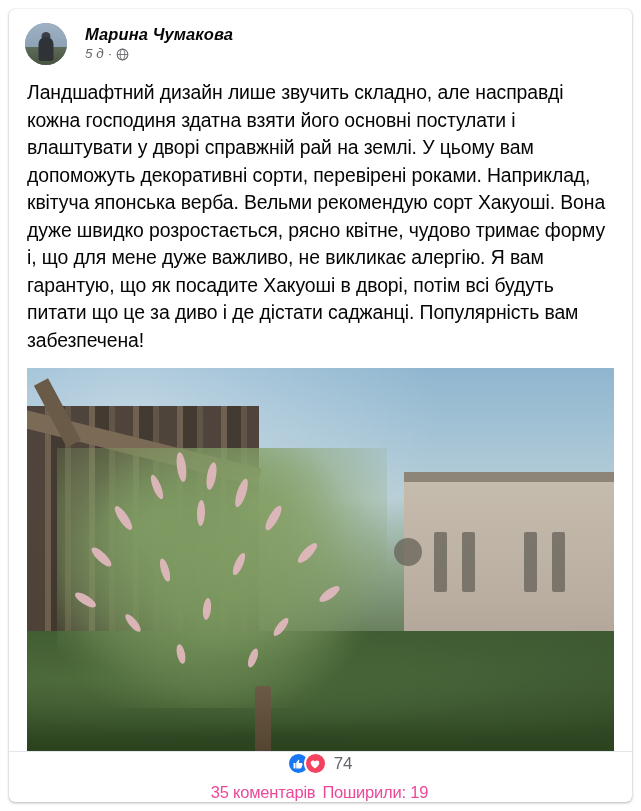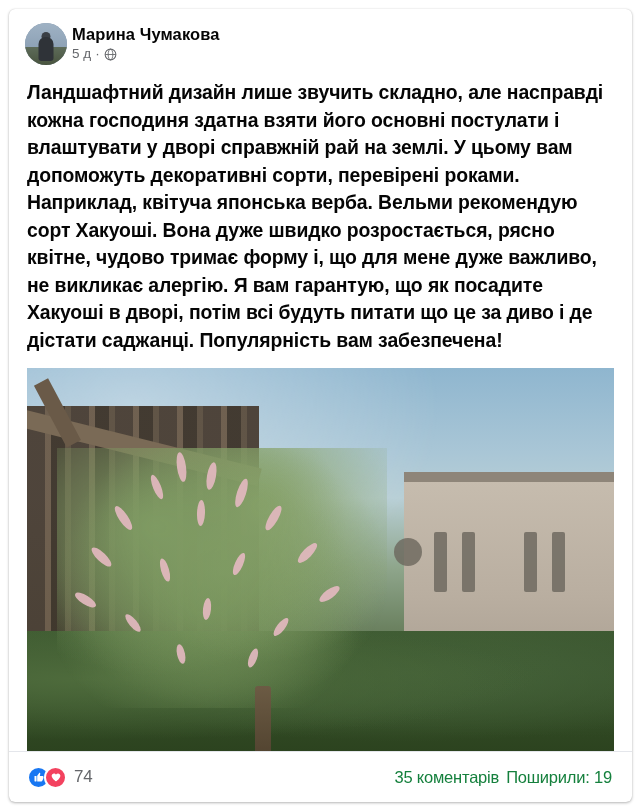--- a/index.html
+++ b/index.html
@@ -73,25 +73,26 @@
     position: absolute;
     left: 50%;
     transform: translateX(-50%);
     bottom: 24px;
     width: 9px;
     height: 9px;
     border-radius: 50%;
     background: #3a3f45;
   }
   .header-text {
-    margin-left: 5px;
+    margin-left: 18px;
     display: flex;
     flex-direction: column;
     justify-content: center;
     padding-top: 1px;
+    font-style: italic;
   }
   .author-name {
     font-size: 16.5px;
     font-weight: bold;
     color: #050505;
     line-height: 20px;
     letter-spacing: 0.1px;
   }
   .meta-line {
     display: flex;
@@ -110,21 +111,20 @@
   .globe-icon svg { display: block; }
   
   .post-text {
     padding: 10px 18px 0 18px;
     font-size: 19.4px;
     line-height: 27.5px;
     color: #050505;
     letter-spacing: -0.1px;
     white-space: pre-wrap;
     word-break: normal;
-    font-weight: bold;
   }
   
   .post-photo {
     position: relative;
     margin: 14px 18px 0 18px;
     height: 402px;
     overflow: hidden;
     background: #6c7b5a;
   }
   .photo-sky {
@@ -236,20 +236,21 @@
   }
   
   .post-footer {
     margin-top: auto;
     border-top: 1px solid #e4e6eb;
     height: 52px;
     display: flex;
     align-items: center;
     justify-content: space-between;
     padding: 0 20px 0 18px;
+    flex-direction: column;
   }
   .reactions {
     display: flex;
     align-items: center;
   }
   .reaction-bubble {
     width: 23px;
     height: 23px;
     border-radius: 50%;
     border: 2px solid #ffffff;
@@ -261,21 +262,21 @@
   .reaction-like { background: #1877f2; }
   .reaction-love { background: #f3425f; margin-left: -6px; }
   .reaction-count {
     margin-left: 7px;
     font-size: 17px;
     color: #65676b;
     letter-spacing: -0.2px;
   }
   .footer-stats {
     font-size: 16.5px;
-    color: #15803d;
+    color: #ec4899;
     letter-spacing: -0.2px;
   }
   .footer-stats span { white-space: nowrap; }
   .stat-gap { display: inline-block; width: 7px; }
 </style>
 </head>
 <body>
 
 <div class="page">
   <div class="post-card">

